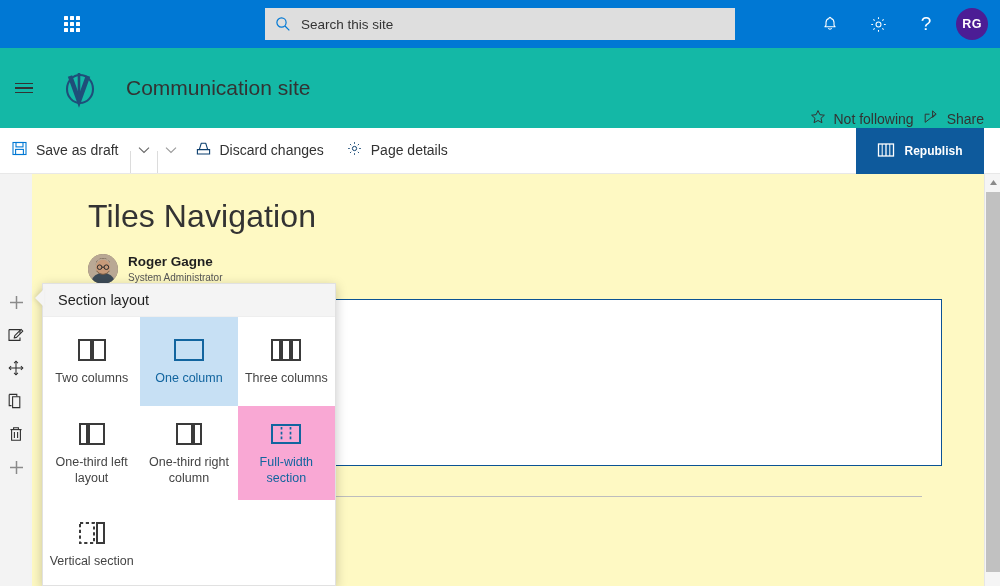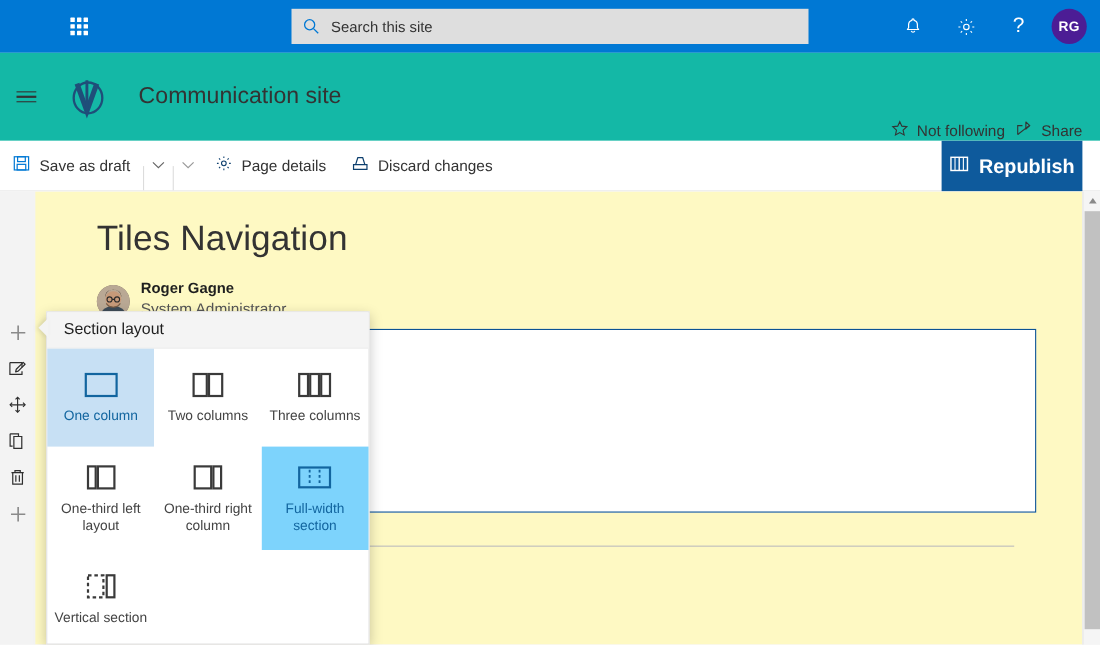--- a/index.html
+++ b/index.html
@@ -118,21 +118,21 @@
     width: 26px; height: 46px;
     display: flex; align-items: center; justify-content: center;
     cursor: pointer;
   }
   .cmd-chev.disabled { cursor: default; }
   .vsep { width: 1px; height: 22px; background: #dcdcdc; }
   .republish {
     position: absolute; right: 16px; top: 0;
     height: 46px; width: 128px;
     background: #0e5a9c;
-    color: #ffffff; font-size: 18px; font-weight: 600;
+    color: #ffffff; font-size: 12px; font-weight: 600;
     display: flex; align-items: center; justify-content: center;
     gap: 9px; cursor: pointer;
   }
 
   
   .canvas {
     position: absolute; left: 0; top: 174px;
     width: 1000px; height: 412px;
     background: #f3f3f3;
     overflow: hidden;
@@ -151,21 +151,21 @@
     position: absolute; left: 56px; top: 80px;
     display: flex; align-items: flex-end; gap: 10px;
   }
   .byline-av {
     width: 30px; height: 30px; border-radius: 50%;
     overflow: hidden; flex: 0 0 30px;
     background: #8a7a6a;
     position: relative;
   }
   .byline-name { font-size: 13.5px; font-weight: 700; color: #1f1f1f; line-height: 1.25; }
-  .byline-role { font-size: 14px; color: #555555; line-height: 1.3; }
+  .byline-role { font-size: 10px; color: #555555; line-height: 1.3; }
 
   .section-selected {
     position: absolute; left: 42px; top: 125px;
     width: 868px; height: 167px;
     border: 1.5px solid #0b5394;
     background: #ffffff;
   }
   .divider-line {
     position: absolute; left: 42px; top: 322px;
     width: 848px; height: 1px; background: #bdbdbd;
@@ -228,21 +228,21 @@
     text-align: center;
     padding: 6px 4px;
   }
   .layout-cell .lbl {
     font-size: 12.5px; line-height: 1.25; color: #444444;
     max-width: 92px;
   }
   .layout-cell.tall { height: 94px; }
   .layout-cell.sel { background: #c7e0f4; }
   .layout-cell.sel .lbl { color: #12659f; }
-  .layout-cell.hov { background: #7dd3fc; }
+  .layout-cell.hov { background: #f9a8d4; }
   .layout-cell.hov .lbl { color: #12659f; }
   .ico { height: 28px; display: flex; align-items: center; justify-content: center; }
 
   
   .scrollbar {
     position: absolute; right: 0; top: 174px;
     width: 16px; height: 412px;
     background: #f5f5f5;
     border-left: 1px solid #e6e6e6;
     z-index: 50;
@@ -368,38 +368,38 @@
 
   <div class="vsep"></div>
   <div class="cmd-chev disabled">
     <svg width="12" height="8" viewBox="0 0 12 8">
         <path d="M1 1.6 6 6.4 11 1.6" fill="none" stroke="#999999" stroke-width="1.1"></path>
       </svg>
   </div>
 
   <div class="cmd">
     <span>
+      <svg width="17" height="17" viewBox="0 0 17 17">
+        <path d="M2.4 9.6h12.2v4.4H2.4z" fill="none" stroke="#0d3f6e" stroke-width="1.1"></path>
+        <path d="M4.3 9.6 6.3 3.2h4.4l2 6.4" fill="none" stroke="#0d3f6e" stroke-width="1.1" stroke-linejoin="round"></path>
+      </svg>
+    </span>
+    <span>Discard changes</span>
+  </div>
+
+  <div class="cmd">
+    <span>
       <svg width="17" height="17" viewBox="0 0 20 20">
         <g fill="none" stroke="#0d3f6e" stroke-width="1.15">
           <circle cx="10" cy="10" r="2.5"></circle>
           <path d="M10 2.6v1.8M10 15.6v1.8M17.4 10h-1.8M4.4 10H2.6M15.2 4.8l-1.3 1.3M6.1 13.9l-1.3 1.3M15.2 15.2l-1.3-1.3M6.1 6.1 4.8 4.8"></path>
         </g>
       </svg>
     </span>
     <span>Page details</span>
-  </div>
-
-  <div class="cmd">
-    <span>
-      <svg width="17" height="17" viewBox="0 0 17 17">
-        <path d="M2.4 9.6h12.2v4.4H2.4z" fill="none" stroke="#0d3f6e" stroke-width="1.1"></path>
-        <path d="M4.3 9.6 6.3 3.2h4.4l2 6.4" fill="none" stroke="#0d3f6e" stroke-width="1.1" stroke-linejoin="round"></path>
-      </svg>
-    </span>
-    <span>Discard changes</span>
   </div>
 
   <div class="republish">
     <span>
       <svg width="18" height="16" viewBox="0 0 18 16">
         <rect x="1.5" y="2" width="15" height="12" fill="none" stroke="#ffffff" stroke-width="1.3"></rect>
         <line x1="9" y1="2" x2="9" y2="14" stroke="#ffffff" stroke-width="1.3"></line>
         <line x1="5.2" y1="2" x2="5.2" y2="14" stroke="#ffffff" stroke-width="1"></line>
         <line x1="12.8" y1="2" x2="12.8" y2="14" stroke="#ffffff" stroke-width="1"></line>
       </svg>
@@ -485,37 +485,37 @@
     </svg>
   </div>
 </div>
 
 <div class="callout-beak"></div>
 <div class="callout">
   <div class="callout-head">Section layout</div>
 
   <div class="layout-grid">
 
-    <div class="layout-cell sel">
-      <span class="ico">
-        <svg width="40" height="28" viewBox="0 0 40 28">
-          <rect x="6" y="4" width="28" height="20" fill="none" stroke="#12659f" stroke-width="2"></rect>
-        </svg>
-      </span>
-      <span class="lbl">One column</span>
-    </div>
-
     <div class="layout-cell">
       <span class="ico">
         <svg width="40" height="28" viewBox="0 0 40 28">
           <rect x="7" y="4" width="12" height="20" fill="none" stroke="#3a3a3a" stroke-width="2"></rect>
           <rect x="21" y="4" width="12" height="20" fill="none" stroke="#3a3a3a" stroke-width="2"></rect>
         </svg>
       </span>
       <span class="lbl">Two columns</span>
+    </div>
+
+    <div class="layout-cell sel">
+      <span class="ico">
+        <svg width="40" height="28" viewBox="0 0 40 28">
+          <rect x="6" y="4" width="28" height="20" fill="none" stroke="#12659f" stroke-width="2"></rect>
+        </svg>
+      </span>
+      <span class="lbl">One column</span>
     </div>
 
     <div class="layout-cell">
       <span class="ico">
         <svg width="40" height="28" viewBox="0 0 40 28">
           <rect x="6" y="4" width="8" height="20" fill="none" stroke="#3a3a3a" stroke-width="2"></rect>
           <rect x="16" y="4" width="8" height="20" fill="none" stroke="#3a3a3a" stroke-width="2"></rect>
           <rect x="26" y="4" width="8" height="20" fill="none" stroke="#3a3a3a" stroke-width="2"></rect>
         </svg>
       </span>

